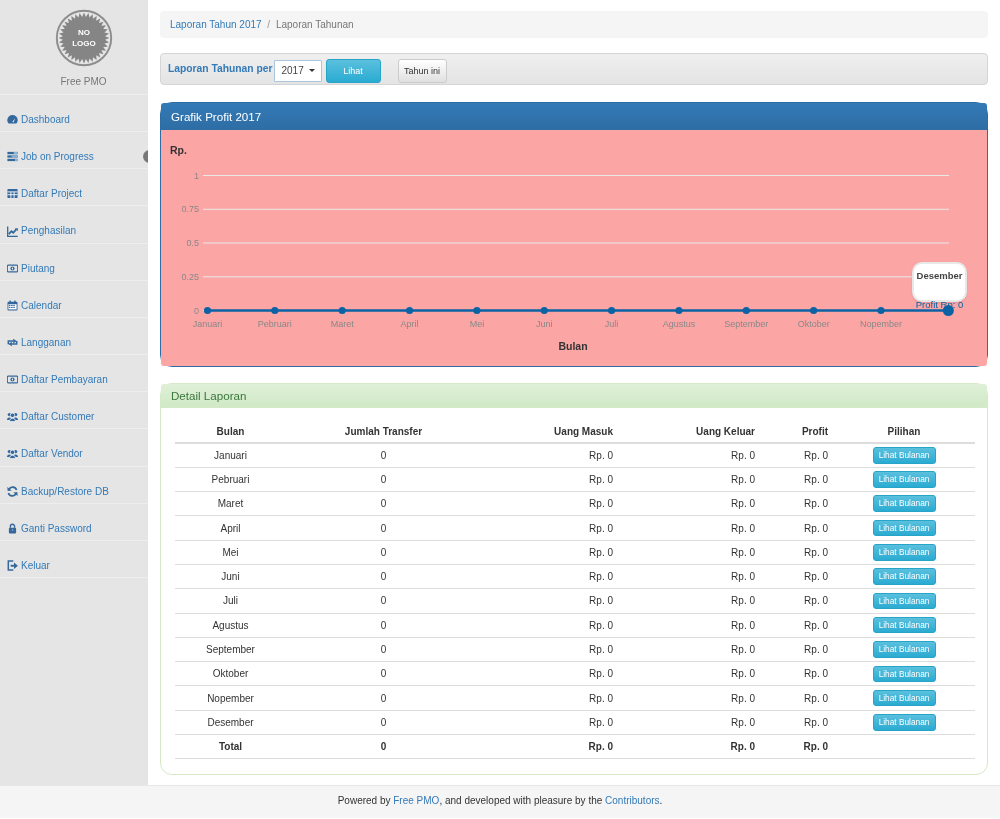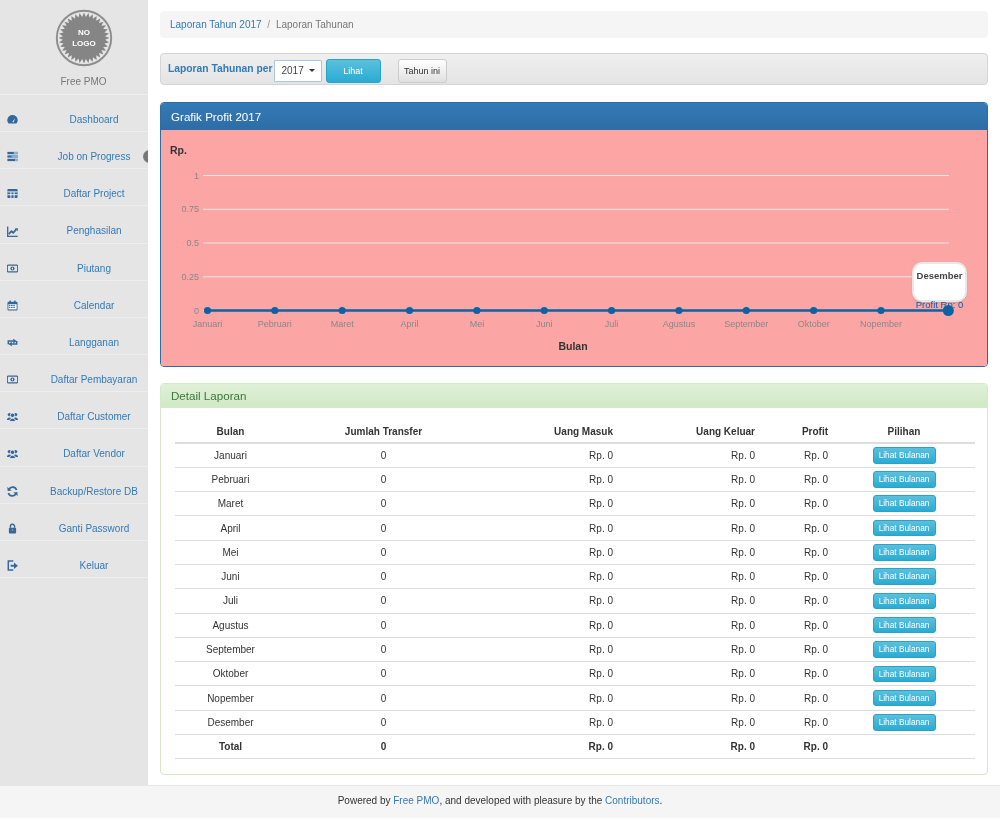--- a/index.html
+++ b/index.html
@@ -1,17 +1,17 @@
 <!DOCTYPE html>
 <html><head>
 <meta charset="utf-8">
 <style>
 * { margin:0; padding:0; box-sizing:border-box; }
 html,body { width:1000px; height:819px; background:#fff; font-family:"Liberation Sans",sans-serif; overflow:hidden; }
-a { text-decoration:none; color:#337ab7;text-align:center; }
+a { text-decoration:none; color:#337ab7; }
 .page { position:relative; width:1000px; height:819px; }
 
 
 .sidebar { position:absolute; left:0; top:0; width:168px; height:786px; background:#e5e5e5; border-right:1px solid #ddd; }
 .logo-box { text-align:center; padding-top:8px; height:95px; border-bottom:1px solid #eee; }
 .brand { font-size:10px; color:#777; margin-top:4px; }
 .menu { list-style:none; }
 .menu li { position:relative; height:24.17px; border-bottom:1px solid #eeeeee; }
 .menu li a { display:block; line-height:23px; font-size:10px; padding-left:21px; color:#337ab7;margin-top:13px; }
 .menu .ic { position:absolute; left:6.5px; top:50%; margin-top:-5.5px; width:11px; height:11px; }
@@ -27,21 +27,21 @@
 .well .lbl { position:absolute; left:7px; top:9px; font-size:10.3px; font-weight:bold; color:#337ab7; }
 .well .sel { position:absolute; left:112.5px; top:5.5px; width:48px; height:22px; background:#fff; border:1px solid #a9c6de; border-radius:1px; font-size:10px; color:#444; line-height:20px; padding-left:7px; }
 .well .sel .car { position:absolute; right:6px; top:8.5px; width:0; height:0; border-left:3px solid transparent; border-right:3px solid transparent; border-top:3.8px solid #333; }
 .btn { position:absolute; border-radius:3px; font-size:9px; text-align:center; }
 .btn-info { background:linear-gradient(#5bc0de,#2aabd2); border:1px solid #28a4c9; color:#fff; }
 .btn-default { background:linear-gradient(#ffffff,#e0e0e0); border:1px solid #ccc; color:#333; }
 .well .b1 { left:164.5px; top:5px; width:55px; height:24px; line-height:22px; }
 .well .b2 { left:236.5px; top:5px; width:49px; height:24px; line-height:22px; }
 
 
-.panel { position:absolute; left:12px; width:828px; border-radius:4px; }
+.panel { position:absolute; left:12px; width:828px; border-radius:12px; }
 .panel-blue { top:102px; height:265px; border:1px solid #2e6da4; }
 .panel-blue .hd { height:27px; background:linear-gradient(#337ab7,#2e6da4); border-radius:3px 3px 0 0; color:#fff; font-size:11.6px; line-height:27px; padding-left:10px; }
 .panel-green { top:383px; height:392px; border:1px solid #d6e9c6; }
 .panel-green .hd { height:24px; background:linear-gradient(#dff0d8,#d0e9c6); border-radius:3px 3px 0 0; color:#3c763d; font-size:11.6px; line-height:24px; padding-left:10px; border-bottom:1px solid #d6e9c6; }
 
 
 .chart { position:relative; width:826px; height:236px; background:#fca5a5; border-radius:0 0 3px 3px; }
 .tooltip { position:absolute; left:751px; top:132px; width:55px; height:40px; background:#fff; border:2px solid #e8e8e8; border-radius:10px; text-align:center; box-shadow:0 1px 2px rgba(0,0,0,.1); }
 .tooltip .t1 { font-size:9.5px; font-weight:bold; color:#444; margin-top:6px; }
 .tooltip .t2 { font-size:9.5px; color:#0b62a4; margin-top:18px; }

